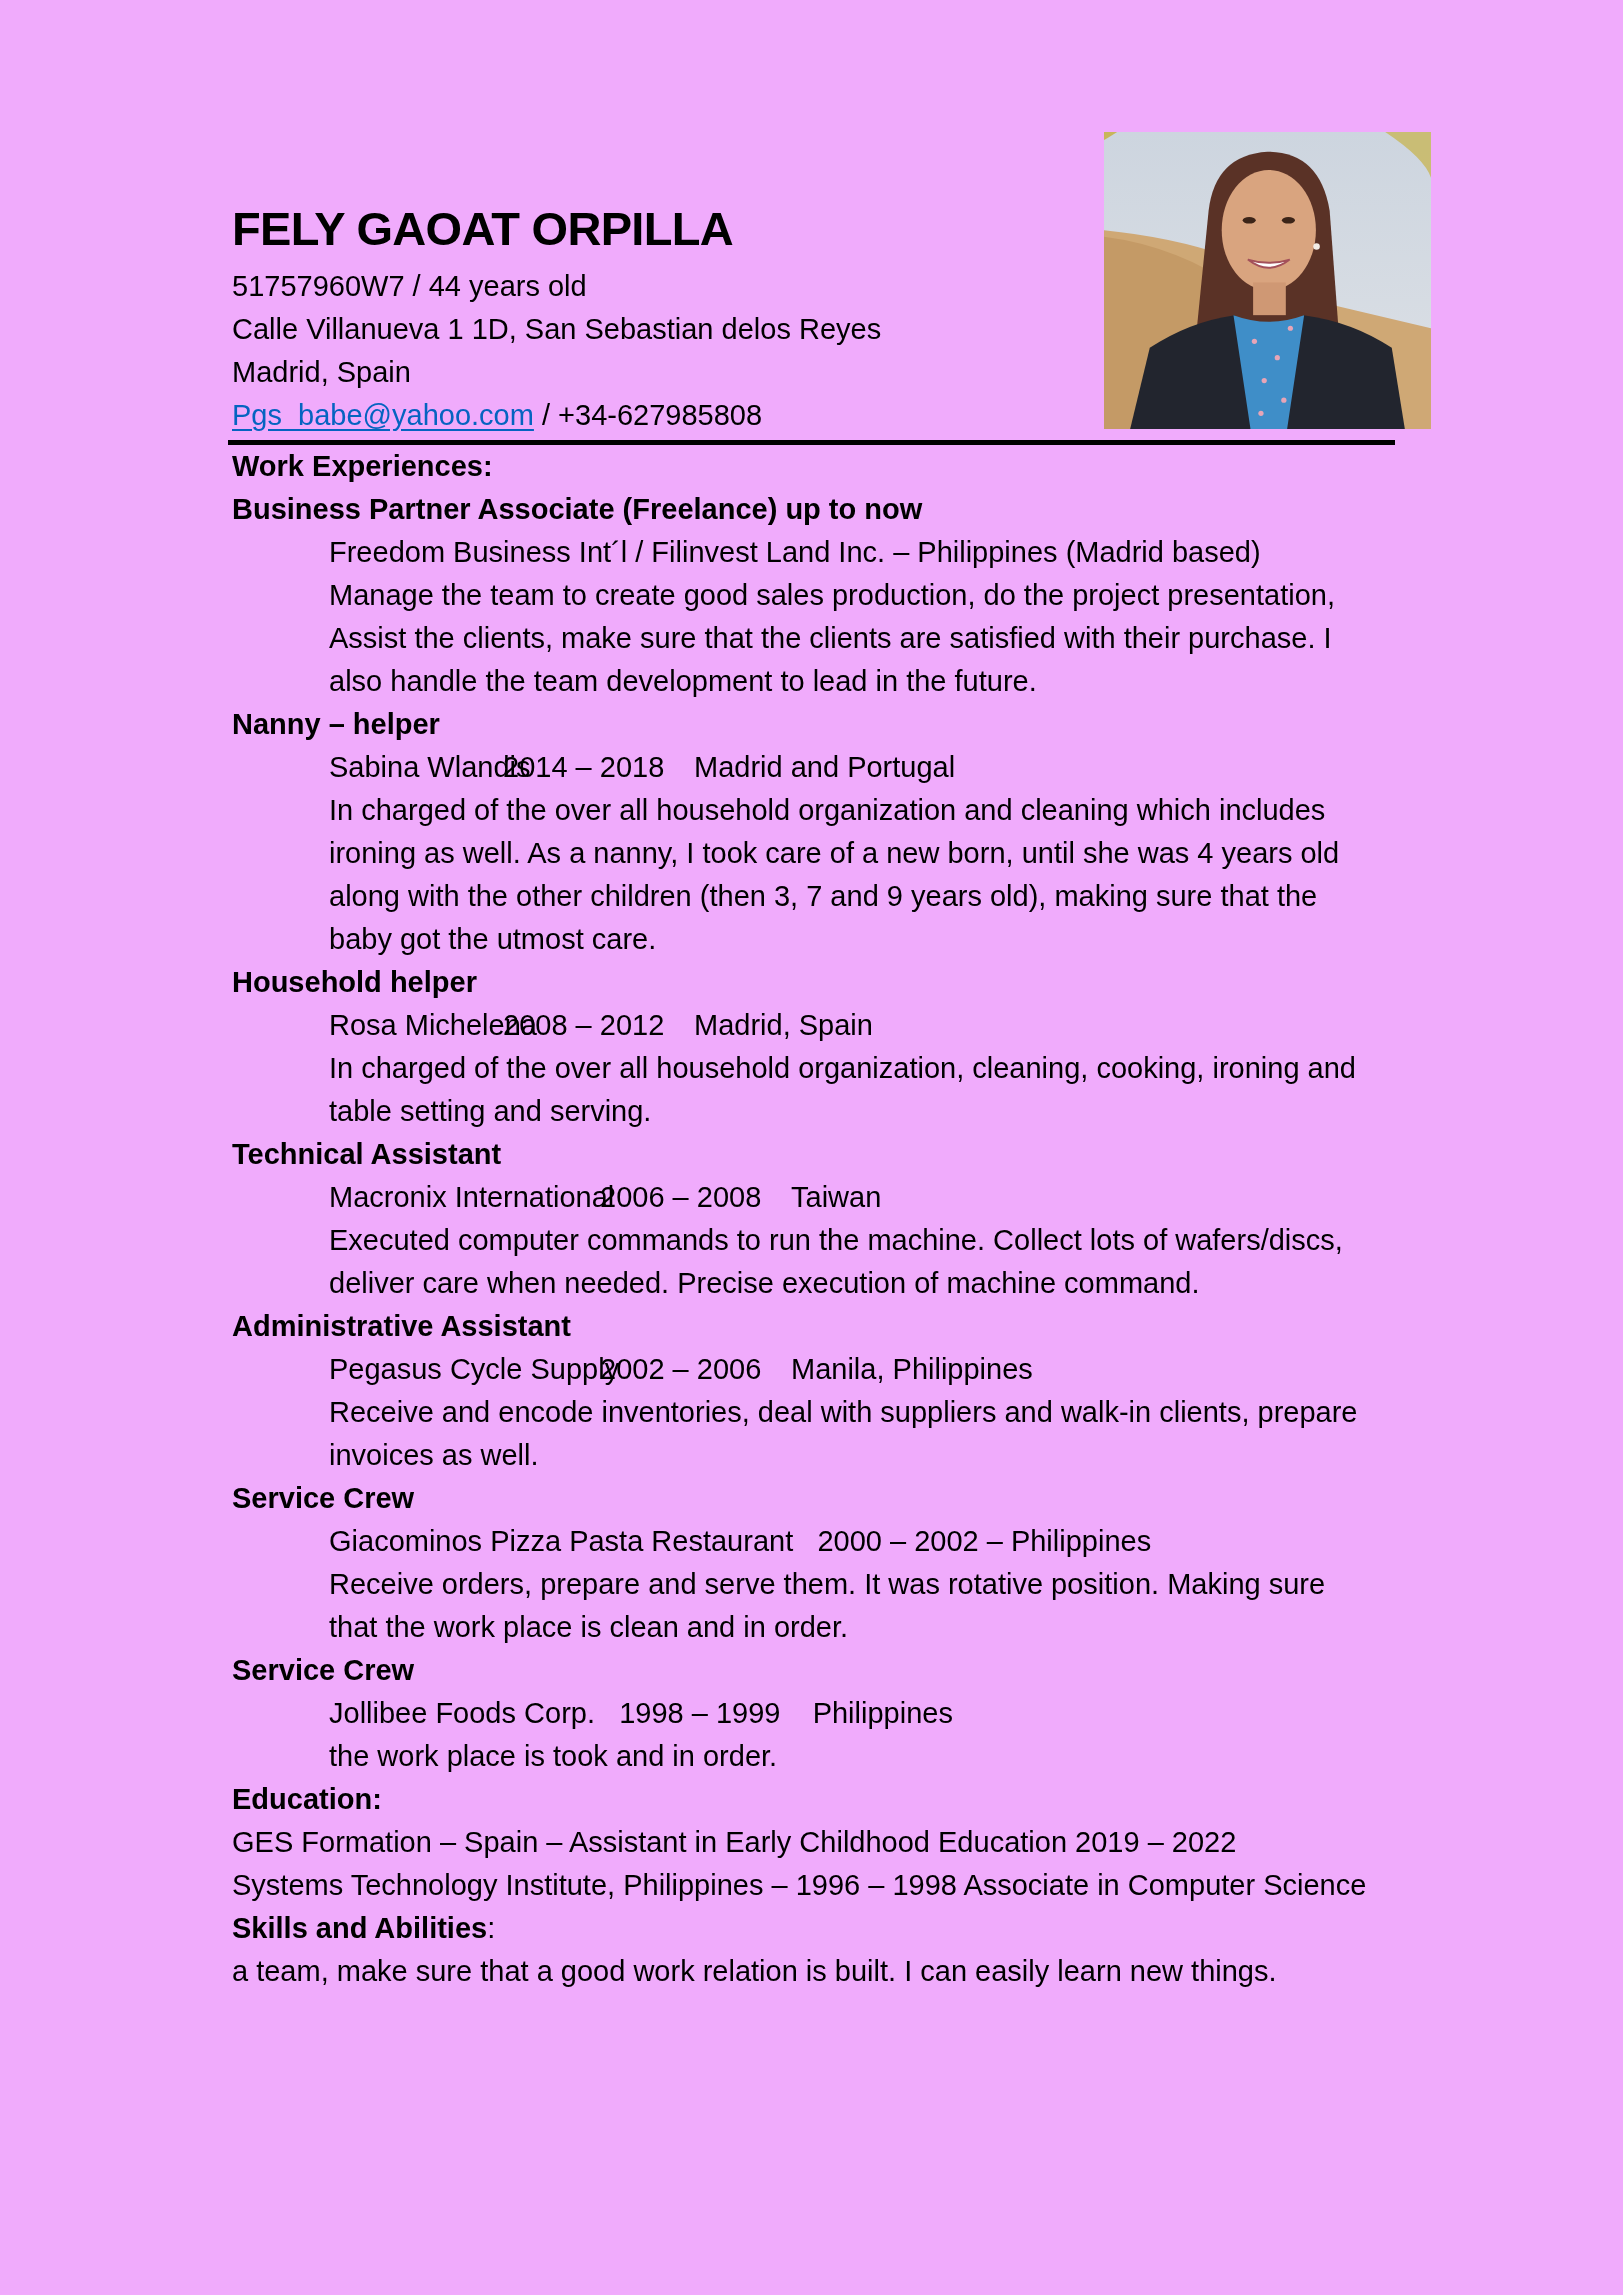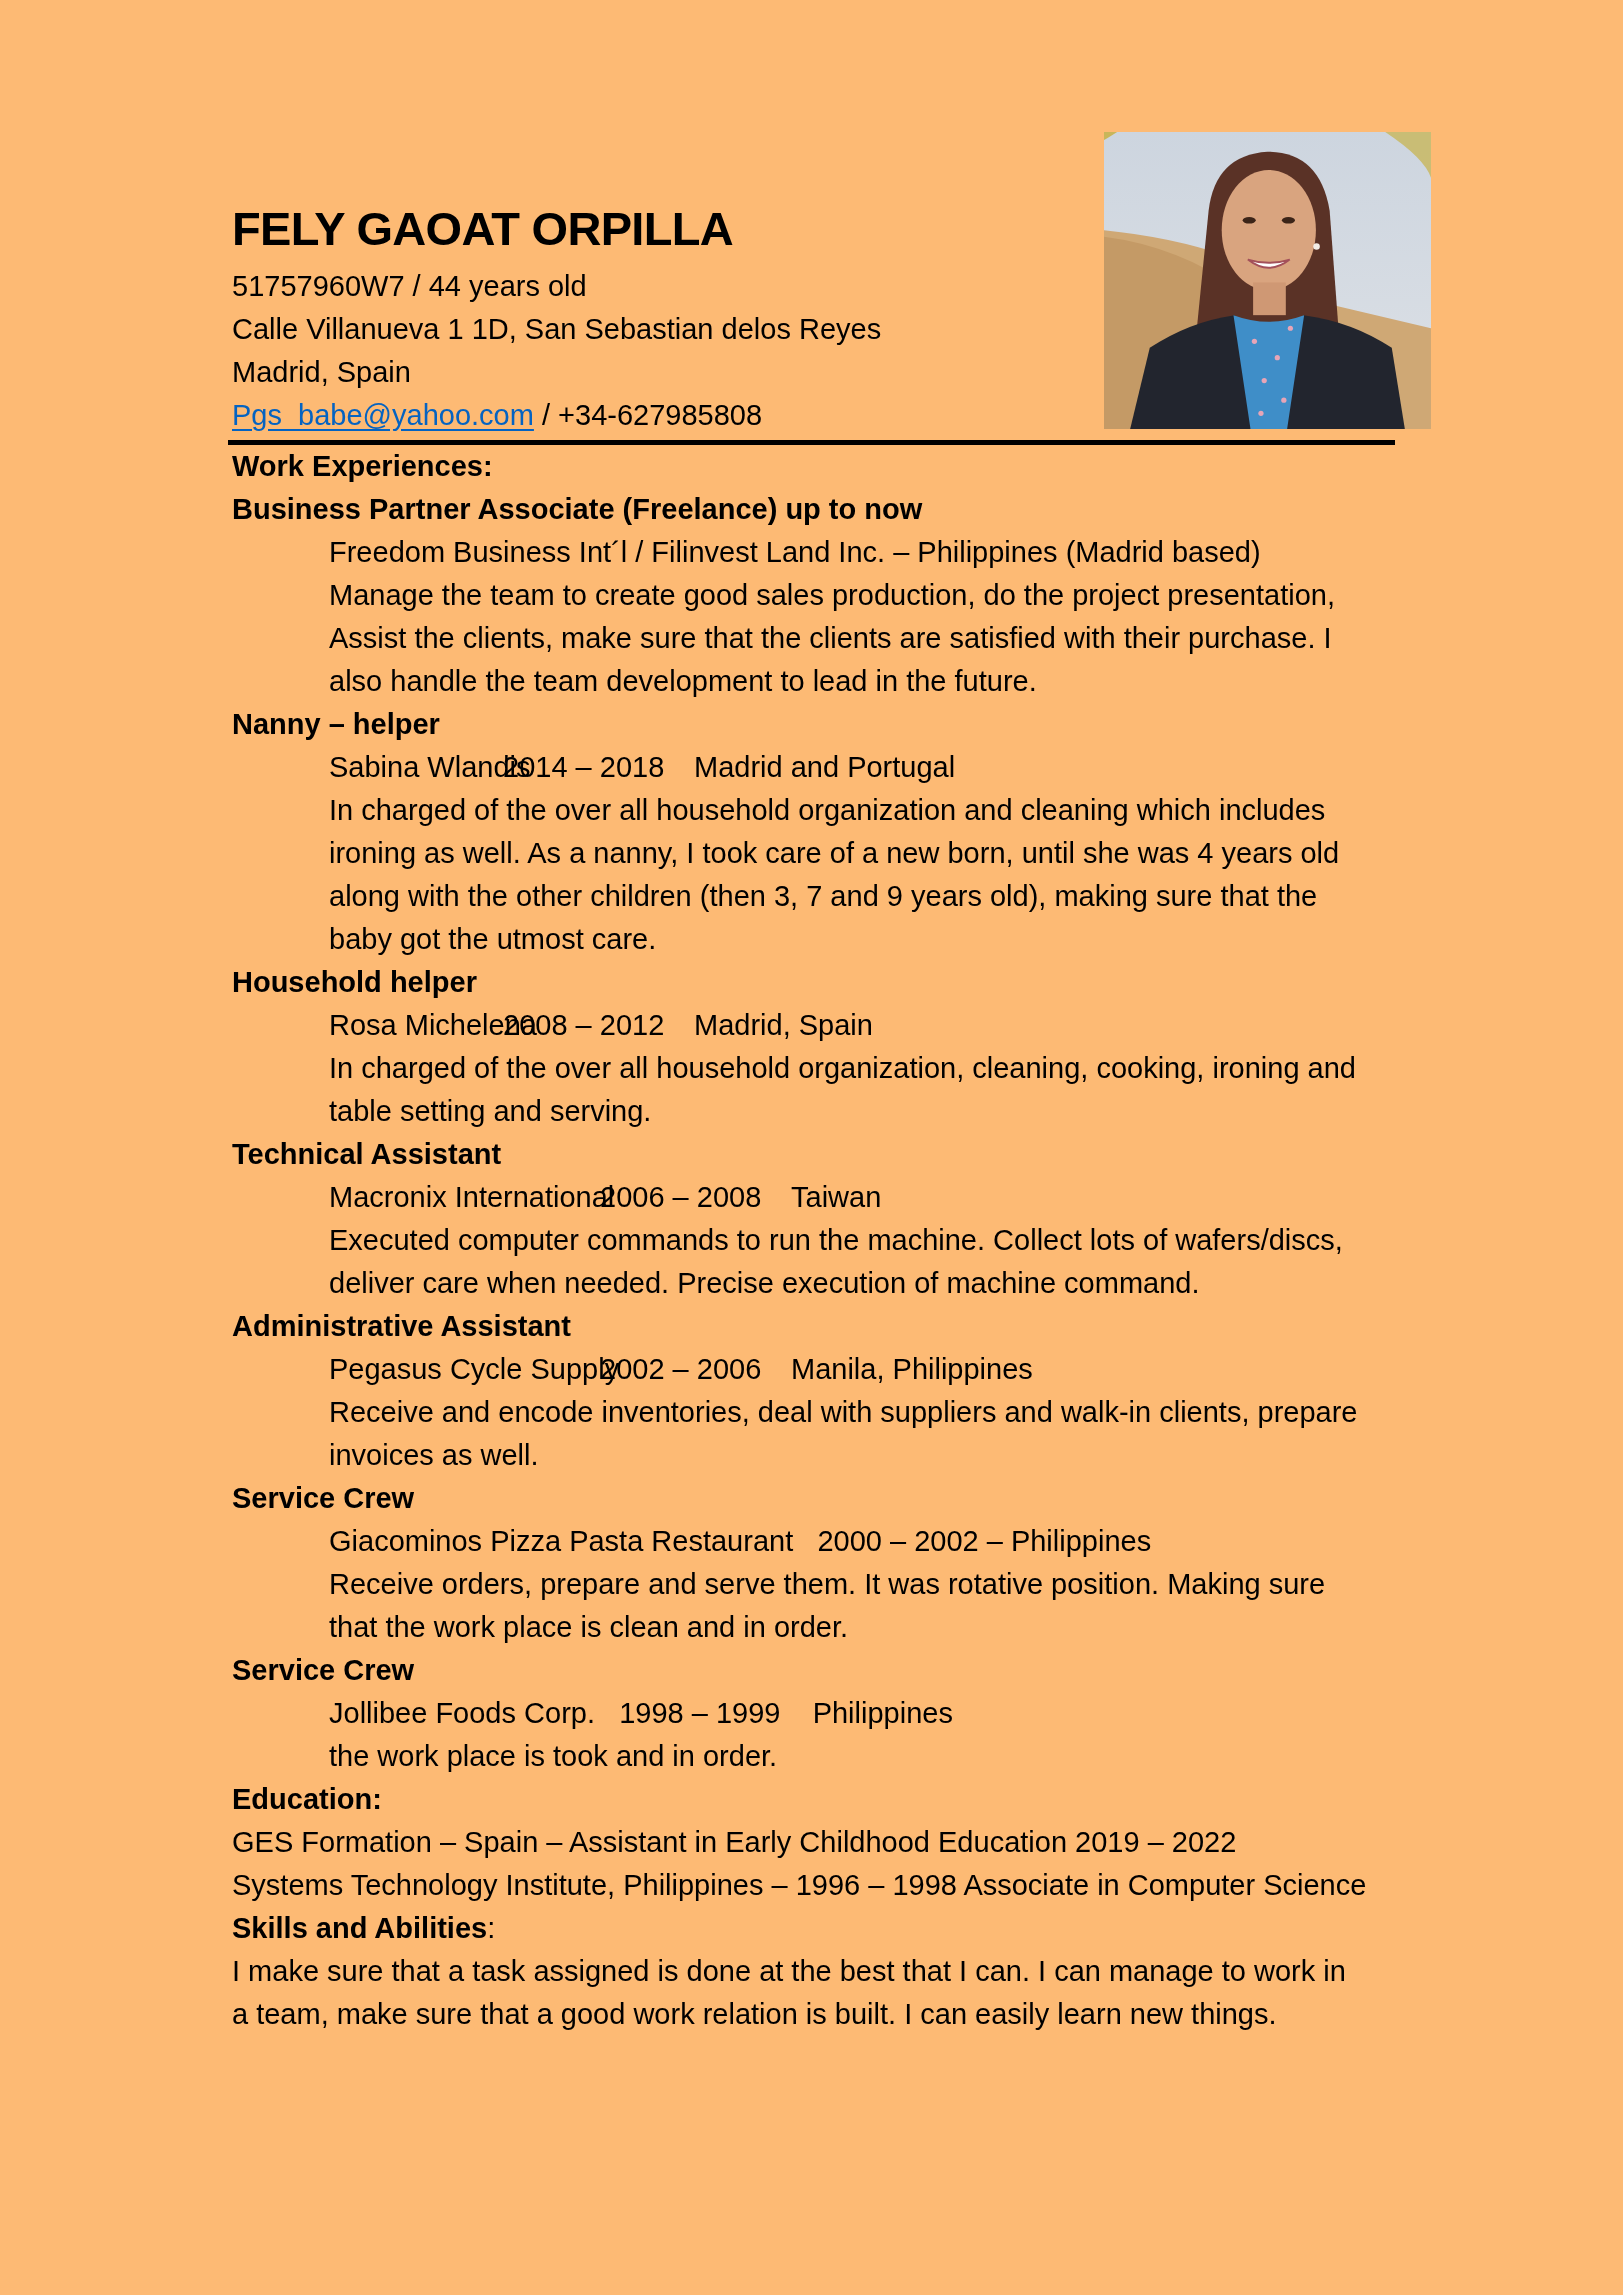--- a/index.html
+++ b/index.html
@@ -1,18 +1,18 @@
 <!DOCTYPE html>
 <html style="font-size:10.5px"><head>
 <meta charset="utf-8">
 <style>
   html, body { margin: 0; padding: 0; background: #ffffff; }
   body { width: 1623px; height: 2295px; position: relative; overflow: hidden;
          font-family: "Liberation Sans", "DejaVu Sans", sans-serif; color: #000; }
-  .page { position: absolute; left: 0; top: 0; width: 1623px; height: 2295px; background: #fdba74; }
+  .page { position: absolute; left: 0; top: 0; width: 1623px; height: 2295px; background: #f0abfc; }
 
   .header { position: absolute; left: 232px; top: 193px; width: 851px; }
   .name { font-size: 47px; font-weight: bold; letter-spacing: -0.7px; line-height: 72px; margin: 0; white-space: nowrap; }
   .contact-line { font-size: 29px; line-height: 43px; white-space: nowrap; }
   .email { color: #0563C1; text-decoration: underline; text-underline-offset: 3.9px; }
 
   .photo { position: absolute; left: 1104px; top: 132px; width: 327px; height: 297px; overflow: hidden;
            background: linear-gradient(180deg, #cfd6df 0%, #d9dde3 30%, #c9a77a 45%, #d6b488 70%, #b89367 100%); }
   .photo svg { display: block; width: 100%; height: 100%; }
 
@@ -156,19 +156,18 @@
     </section>
 
     <section>
       <div class="line bold">Education:</div>
       <div class="line">GES Formation – Spain – Assistant in Early Childhood Education 2019 – 2022</div>
       <div class="line">Systems Technology Institute, Philippines – 1996 – 1998 Associate in Computer Science</div>
     </section>
 
     <section>
       <div class="line"><span class="bold">Skills and Abilities</span><span>:</span></div>
-      <div class="line">I make sure that a task assigned is done at the best that I can. I can manage to work in</div>
       <div class="line">a team, make sure that a good work relation is built. I can easily learn new things.</div>
     </section>
 
   </div>
 </div>
 
 
 </body></html>

